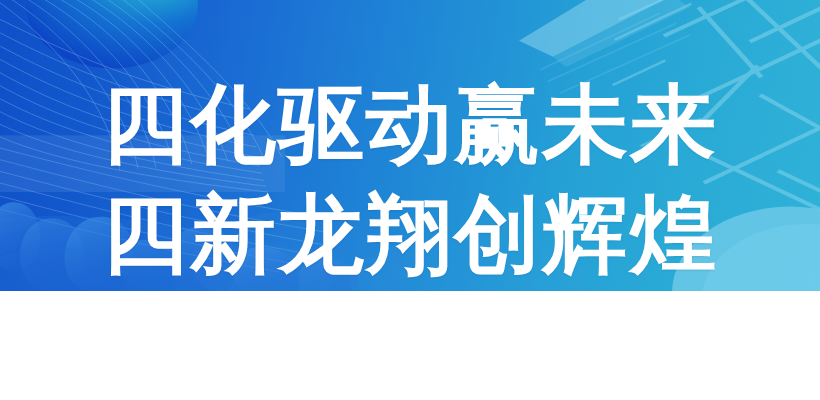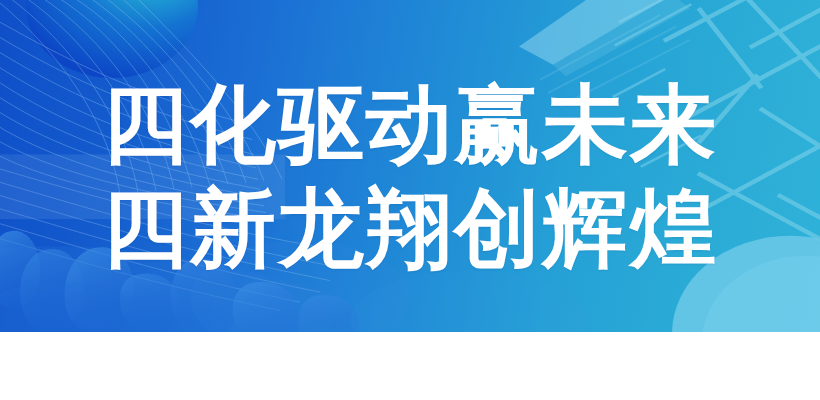--- a/index.html
+++ b/index.html
@@ -2,21 +2,21 @@
 <html lang="zh"><head>
 <meta charset="utf-8">
 <title>Banner</title>
 <style>
   html,body{margin:0;padding:0;background:#ffffff;}
   *{box-sizing:border-box;}
 
   .banner{
     position:relative;
     width:820px;
-    height:332px;
+    height:291px;
     overflow:hidden;
     font-family:"Liberation Sans","DejaVu Sans",sans-serif;
     background:linear-gradient(100deg,
        #0f4fc9 0%,
        #1258cc 12%,
        #1b6ed4 30%,
        #1f86d6 48%,
        #25a0d6 68%,
        #2aabd6 84%,
        #2fb2d9 100%);
@@ -41,21 +41,21 @@
   .line{
     color:#ffffff;
     font-size:86px;
     line-height:104px;
     font-weight:700;
     letter-spacing:2px;
     white-space:nowrap;
     text-shadow:0 1px 2px rgba(8,50,120,.12);
     font-family:"Liberation Sans","DejaVu Sans",sans-serif;
   }
-  .line-2{margin-top:0;}
+  .line-2{margin-top:6px;}
 </style>
 </head>
 <body>
 
 <div class="banner">
 
   <div class="layer">
     <svg viewBox="0 0 820 400" preserveAspectRatio="none" aria-hidden="true">
       <defs>
         <linearGradient id="gSphere" x1="0" y1="1" x2="1" y2="0">

